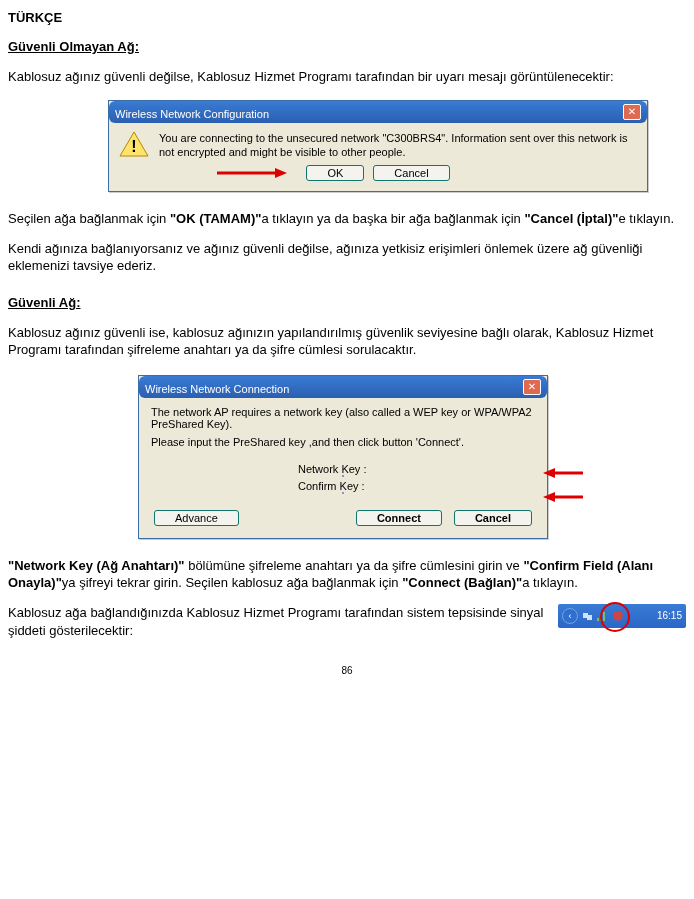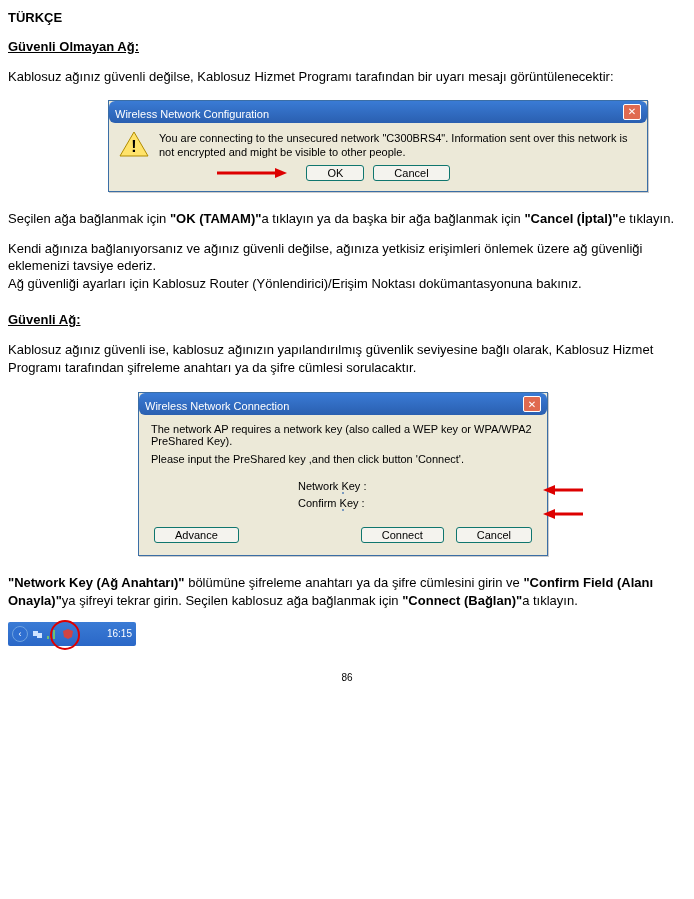--- a/index.html
+++ b/index.html
@@ -95,21 +95,21 @@
     flex: 1;
     height: 18px;
     border: 1px solid #7a9ac0;
     background: #fff;
   }
   .dlg2-btn-row {
     display: flex;
     justify-content: space-between;
     margin-top: 16px;
   }
-  .dlg2-btn-row .right { display: flex; gap: 6px; }
+  .dlg2-btn-row .right { display: flex; gap: 6px; font-weight: bold; }
   .arrow-right-of-dialog {
     position: absolute;
     left: 405px;
   }
   .arrow-nk { top: 92px; }
   .arrow-ck { top: 116px; }
   .red-arrow-left-svg { width: 40px; height: 12px; }
 
   
   .taskbar-block { display: flex; align-items: flex-start; gap: 10px; margin-top: 6px; }
@@ -182,21 +182,20 @@
   </div>
 </div>
 
 <p>
   <span>Seçilen ağa bağlanmak için </span><span class="bold">"OK (TAMAM)"</span><span>a tıklayın ya da başka bir ağa bağlanmak için </span><span class="bold">"Cancel (İptal)"</span><span>e tıklayın.</span>
 </p>
 
 <div class="note-row">
   <div class="note-body">
     <span>Kendi ağınıza bağlanıyorsanız ve ağınız güvenli değilse, ağınıza yetkisiz erişimleri önlemek üzere ağ güvenliği eklemenizi tavsiye ederiz.</span><br>
-    <span>Ağ güvenliği ayarları için Kablosuz Router (Yönlendirici)/Erişim Noktası dokümantasyonuna bakınız.</span>
   </div>
 </div>
 
 <div class="section-header">Güvenli Ağ:</div>
 
 <p>Kablosuz ağınız güvenli ise, kablosuz ağınızın yapılandırılmış güvenlik seviyesine bağlı olarak, Kablosuz Hizmet Programı tarafından şifreleme anahtarı ya da şifre cümlesi sorulacaktır.</p>
 
 <div class="dialog2-wrap">
   <div class="arrow-right-of-dialog arrow-nk">
     <svg class="red-arrow-left-svg" viewBox="0 0 40 12">
@@ -236,20 +235,21 @@
       </div>
     </div>
   </div>
 </div>
 
 <p>
   <span class="bold">"Network Key (Ağ Anahtarı)"</span><span> bölümüne şifreleme anahtarı ya da şifre cümlesini girin ve </span><span class="bold">"Confirm Field (Alanı Onayla)"</span><span>ya şifreyi tekrar girin. Seçilen kablosuz ağa bağlanmak için </span><span class="bold">"Connect (Bağlan)"</span><span>a tıklayın.</span>
 </p>
 
 <div class="taskbar-block">
+  <div class="taskbar-text">Kablosuz ağa bağlandığınızda Kablosuz Hizmet Programı tarafından sistem tepsisinde sinyal şiddeti gösterilecektir:</div>
   <div class="taskbar">
     <div class="tb-chevron">‹</div>
     <div class="tb-icons">
       <div class="tb-icon"><svg viewBox="0 0 12 12">
             <rect x="1" y="3" width="5" height="5" fill="#cfe3ff"></rect>
             <rect x="5" y="5" width="5" height="5" fill="#cfe3ff"></rect>
           </svg></div>
       <div class="tb-icon"><svg viewBox="0 0 12 12">
             <rect x="0" y="8" width="2" height="3" fill="#6fc26f"></rect>
             <rect x="3" y="5" width="2" height="6" fill="#6fc26f"></rect>

